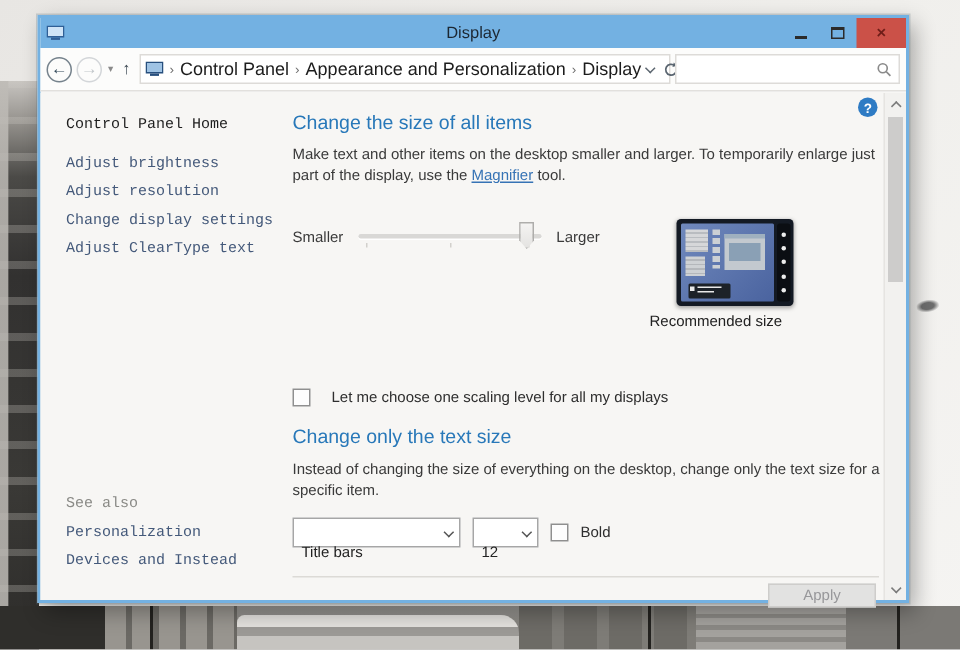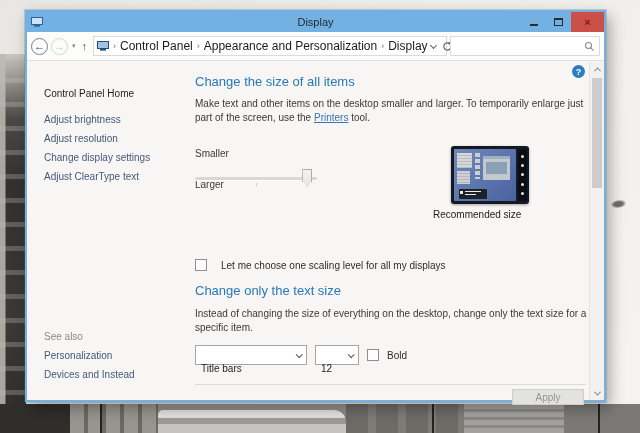--- a/index.html
+++ b/index.html
@@ -90,33 +90,33 @@
     width:150px; height:20px; background:#fff; border:1px solid #dddbd8;
     display:flex; align-items:center; padding:0 4px;
   }
   .searchbox input {
     flex:1; border:none; outline:none; font-size:10px; font-family:inherit; background:transparent; min-width:0;
   }
 
   
   .content { position:absolute; top:50px; left:0; right:0; bottom:0; display:flex; background:#f7f6f4; }
 
-  .sidebar { width:168px; padding:26px 0 12px 17px; display:flex; flex-direction:column; font-size:10px; }
+  .sidebar { width:168px; padding:16px 0 12px 17px; display:flex; flex-direction:column; font-size:10px;font-family:Liberation Mono, monospace; }
   .sb-home { color:#1d1d1d; margin-bottom:15px; }
   .sb-link { color:#44597a; margin-bottom:8px; cursor:pointer; position:relative; }
   .sb-shield { position:absolute; left:-14px; top:0; }
   .see-also { margin-top:auto; }
   .see-also-label { color:#8a8a86; margin-bottom:8px; }
 
   .main { position:relative; flex:1; font-size:10px; }
   .section-heading { font-size:13px; font-weight:400; color:#2878b9; position:absolute; left:0; }
   .para { position:absolute; left:0; width:402px; line-height:1.4; color:#3a3a3a; }
   .inline-link { color:#3673b5; text-decoration:underline; cursor:pointer; }
 
-  .slider-row { position:absolute; left:0; top:86px; display:flex; gap:10px; height:20px;flex-direction:column; }
+  .slider-row { position:absolute; left:0; top:86px; display:flex; align-items:center; gap:10px; height:20px; }
   .slider-label { color:#3a3a3a; }
   .slider-track-wrap { position:relative; width:122px; height:20px; }
   .slider-track { position:absolute; left:0; right:0; top:8px; height:3px; background:#d9d8d6; border-radius:2px; box-shadow:0 1px 0 #ffffff; }
   .slider-tick { position:absolute; top:14px; width:1px; height:3px; background:#d2d0cc; }
   .slider-thumb {
     position:absolute; top:0; width:10px; height:18px;
     background:linear-gradient(180deg,#f4f3f2,#e4e3e1);
     border:1px solid #aeadab;
     clip-path:polygon(0 0,100% 0,100% 68%,50% 100%,0 68%);
   }
@@ -283,21 +283,21 @@
         <div class="see-also-label">See also</div>
         <div class="sb-link">Personalization</div>
         <div class="sb-link">Devices and Instead</div>
       </div>
     </div>
 
     <div class="main">
 
       <h1 class="section-heading" style="top:12px">Change the size of all items</h1>
 
-      <p class="para" style="top:35px"><span>Make text and other items on the desktop smaller and larger. To temporarily enlarge just part of the screen, use the </span><span class="inline-link">Printers</span><span> tool.</span></p>
+      <p class="para" style="top:35px"><span>Make text and other items on the desktop smaller and larger. To temporarily enlarge just part of the display, use the </span><span class="inline-link">Magnifier</span><span> tool.</span></p>
 
       <div class="slider-row">
         <span class="slider-label">Smaller</span>
         <span class="slider-track-wrap">
           <span class="slider-track"></span>
           <span class="slider-tick" style="left:4%"></span>
           <span class="slider-tick" style="left:50%"></span>
           <span class="slider-tick" style="left:93%"></span>
           <span class="slider-thumb" style="left: calc(92% - 5px);"></span>
         </span>

